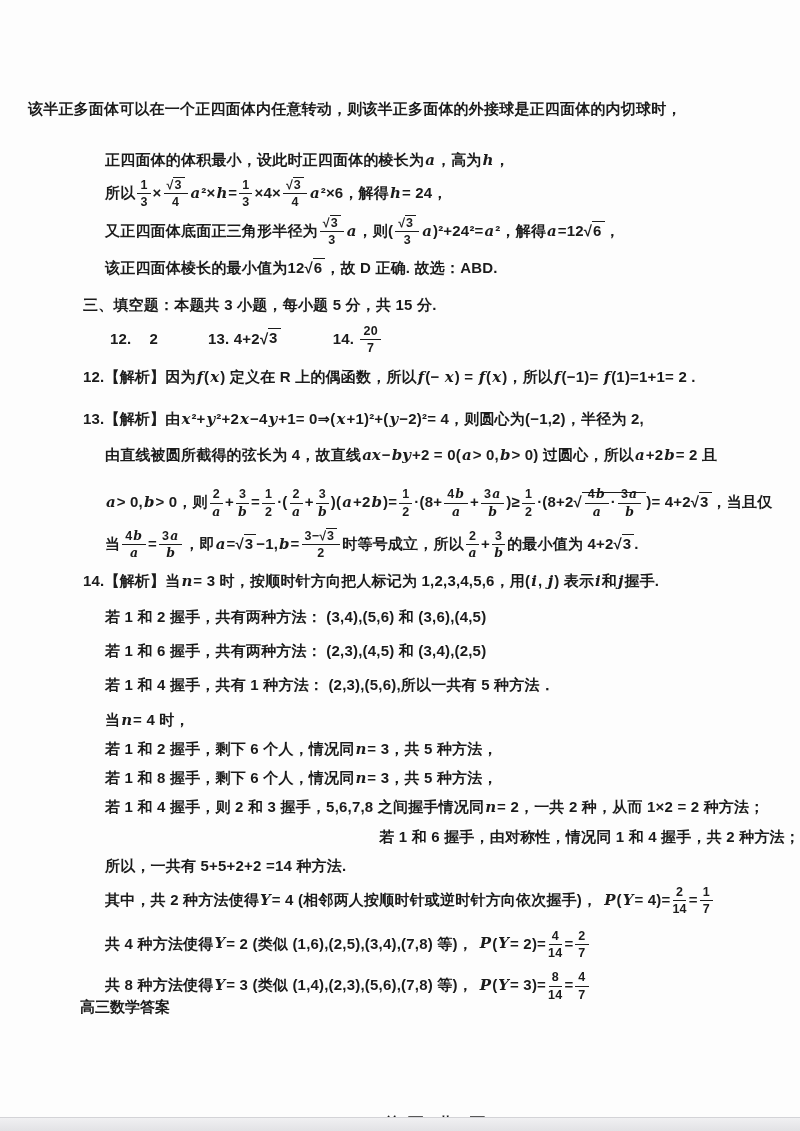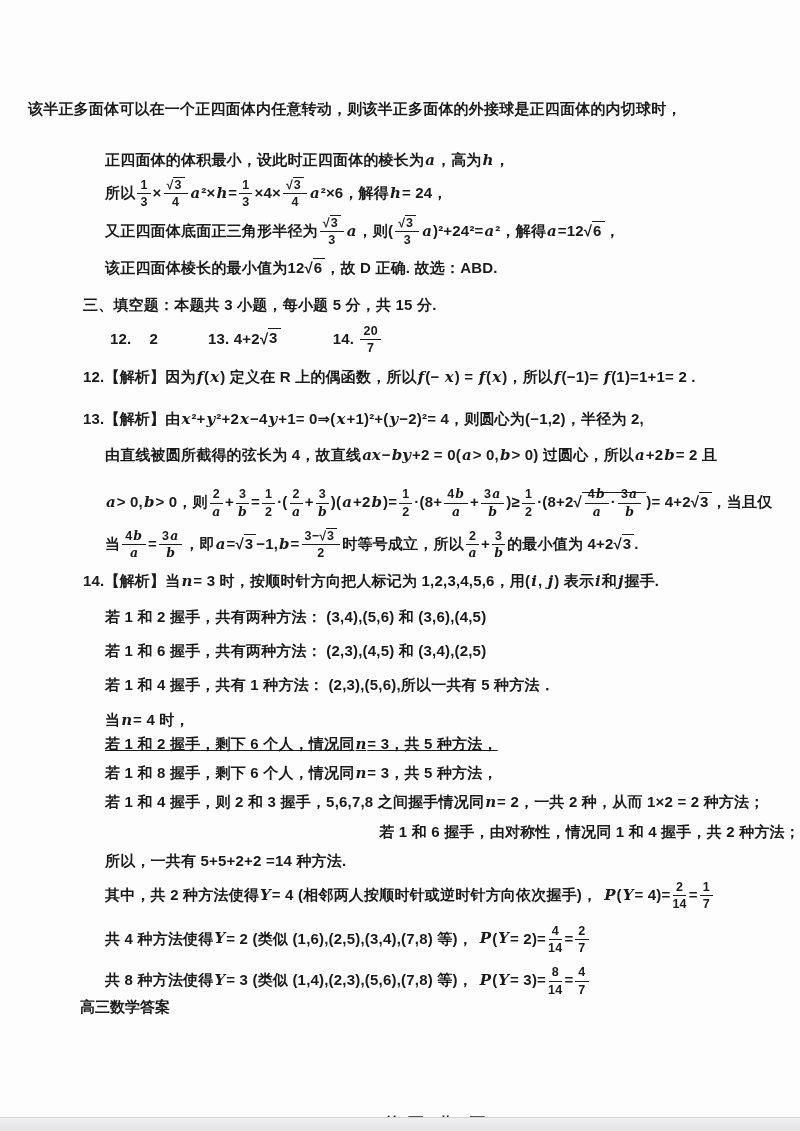--- a/index.html
+++ b/index.html
@@ -122,21 +122,21 @@
           <span class="d"><span class="mv">a</span></span>
         </span><span class="tx">+</span><span class="fr">
           <span class="n"><span class="tx">3</span></span>
           <span class="d"><span class="mv">b</span></span>
         </span><span class="tx">的最小值为 4+2</span><span class="sq"><span class="sym">√</span><span class="bod"><span class="tx">3</span></span></span><span class="tx">.</span></div>
       <div class="ln ind0" style="margin-top: 8px;"><span class="tx">14.【解析】当</span><span class="mv">n</span><span class="tx">= 3 时，按顺时针方向把人标记为 1,2,3,4,5,6，用(</span><span class="mv">i</span><span class="tx">, </span><span class="mv">j</span><span class="tx">) 表示</span><span class="mv">i</span><span class="tx">和</span><span class="mv">j</span><span class="tx">握手.</span></div>
       <div class="ln ind1" style="margin-top: 12px;"><span class="tx">若 1 和 2 握手，共有两种方法： (3,4),(5,6) 和 (3,6),(4,5)</span></div>
       <div class="ln ind1" style="margin-top: 11px;"><span class="tx">若 1 和 6 握手，共有两种方法： (2,3),(4,5) 和 (3,4),(2,5)</span></div>
       <div class="ln ind1" style="margin-top: 11px;"><span class="tx">若 1 和 4 握手，共有 1 种方法： (2,3),(5,6),所以一共有 5 种方法．</span></div>
       <div class="ln ind1" style="margin-top: 12px;"><span class="tx">当</span><span class="mv">n</span><span class="tx">= 4 时，</span></div>
-      <div class="ln ind1" style=" text-decoration: underline;"><span class="tx">若 1 和 2 握手，剩下 6 个人，情况同</span><span class="mv">n</span><span class="tx">= 3，共 5 种方法，</span></div>
+      <div class="ln ind1" style="margin-top: 5px;"><span class="tx">若 1 和 2 握手，剩下 6 个人，情况同</span><span class="mv">n</span><span class="tx">= 3，共 5 种方法，</span></div>
       <div class="ln ind1" style="margin-top: 5px;"><span class="tx">若 1 和 8 握手，剩下 6 个人，情况同</span><span class="mv">n</span><span class="tx">= 3，共 5 种方法，</span></div>
       <div class="ln ind1" style="margin-top: 5px;"><span class="tx">若 1 和 4 握手，则 2 和 3 握手，5,6,7,8 之间握手情况同</span><span class="mv">n</span><span class="tx">= 2，一共 2 种，从而 1×2 = 2 种方法；</span></div>
       <div class="ln ind1" style="margin-top: 6px; text-align: right;"><span class="tx">若 1 和 6 握手，由对称性，情况同 1 和 4 握手，共 2 种方法；</span></div>
       <div class="ln ind1" style="margin-top: 6px;"><span class="tx">所以，一共有 5+5+2+2 =14 种方法.</span></div>
       <div class="ln ind1" style="margin-top: 8px;"><span class="tx">其中，共 2 种方法使得</span><span class="mv">Y</span><span class="tx">= 4 (相邻两人按顺时针或逆时针方向依次握手)，</span><span class="gp" style="width: 6px;"></span><span class="mv">P</span><span class="tx">(</span><span class="mv">Y</span><span class="tx">= 4)=</span><span class="fr">
           <span class="n"><span class="tx">2</span></span>
           <span class="d"><span class="tx">14</span></span>
         </span><span class="tx">=</span><span class="fr">
           <span class="n"><span class="tx">1</span></span>
           <span class="d"><span class="tx">7</span></span>

